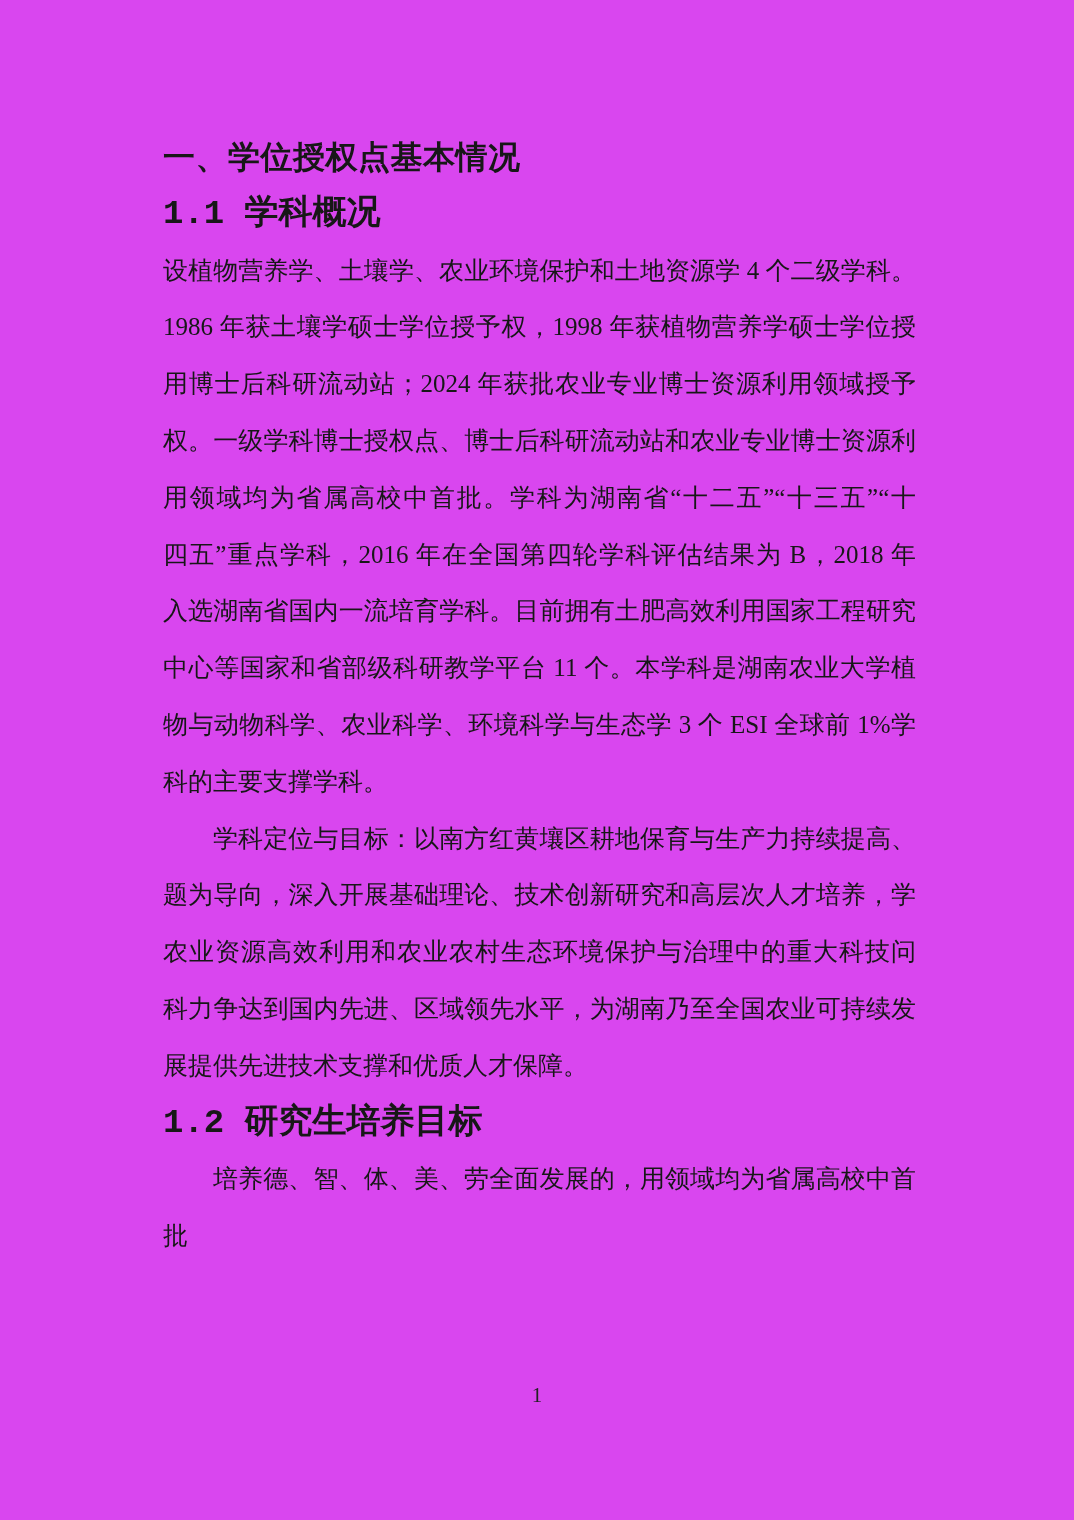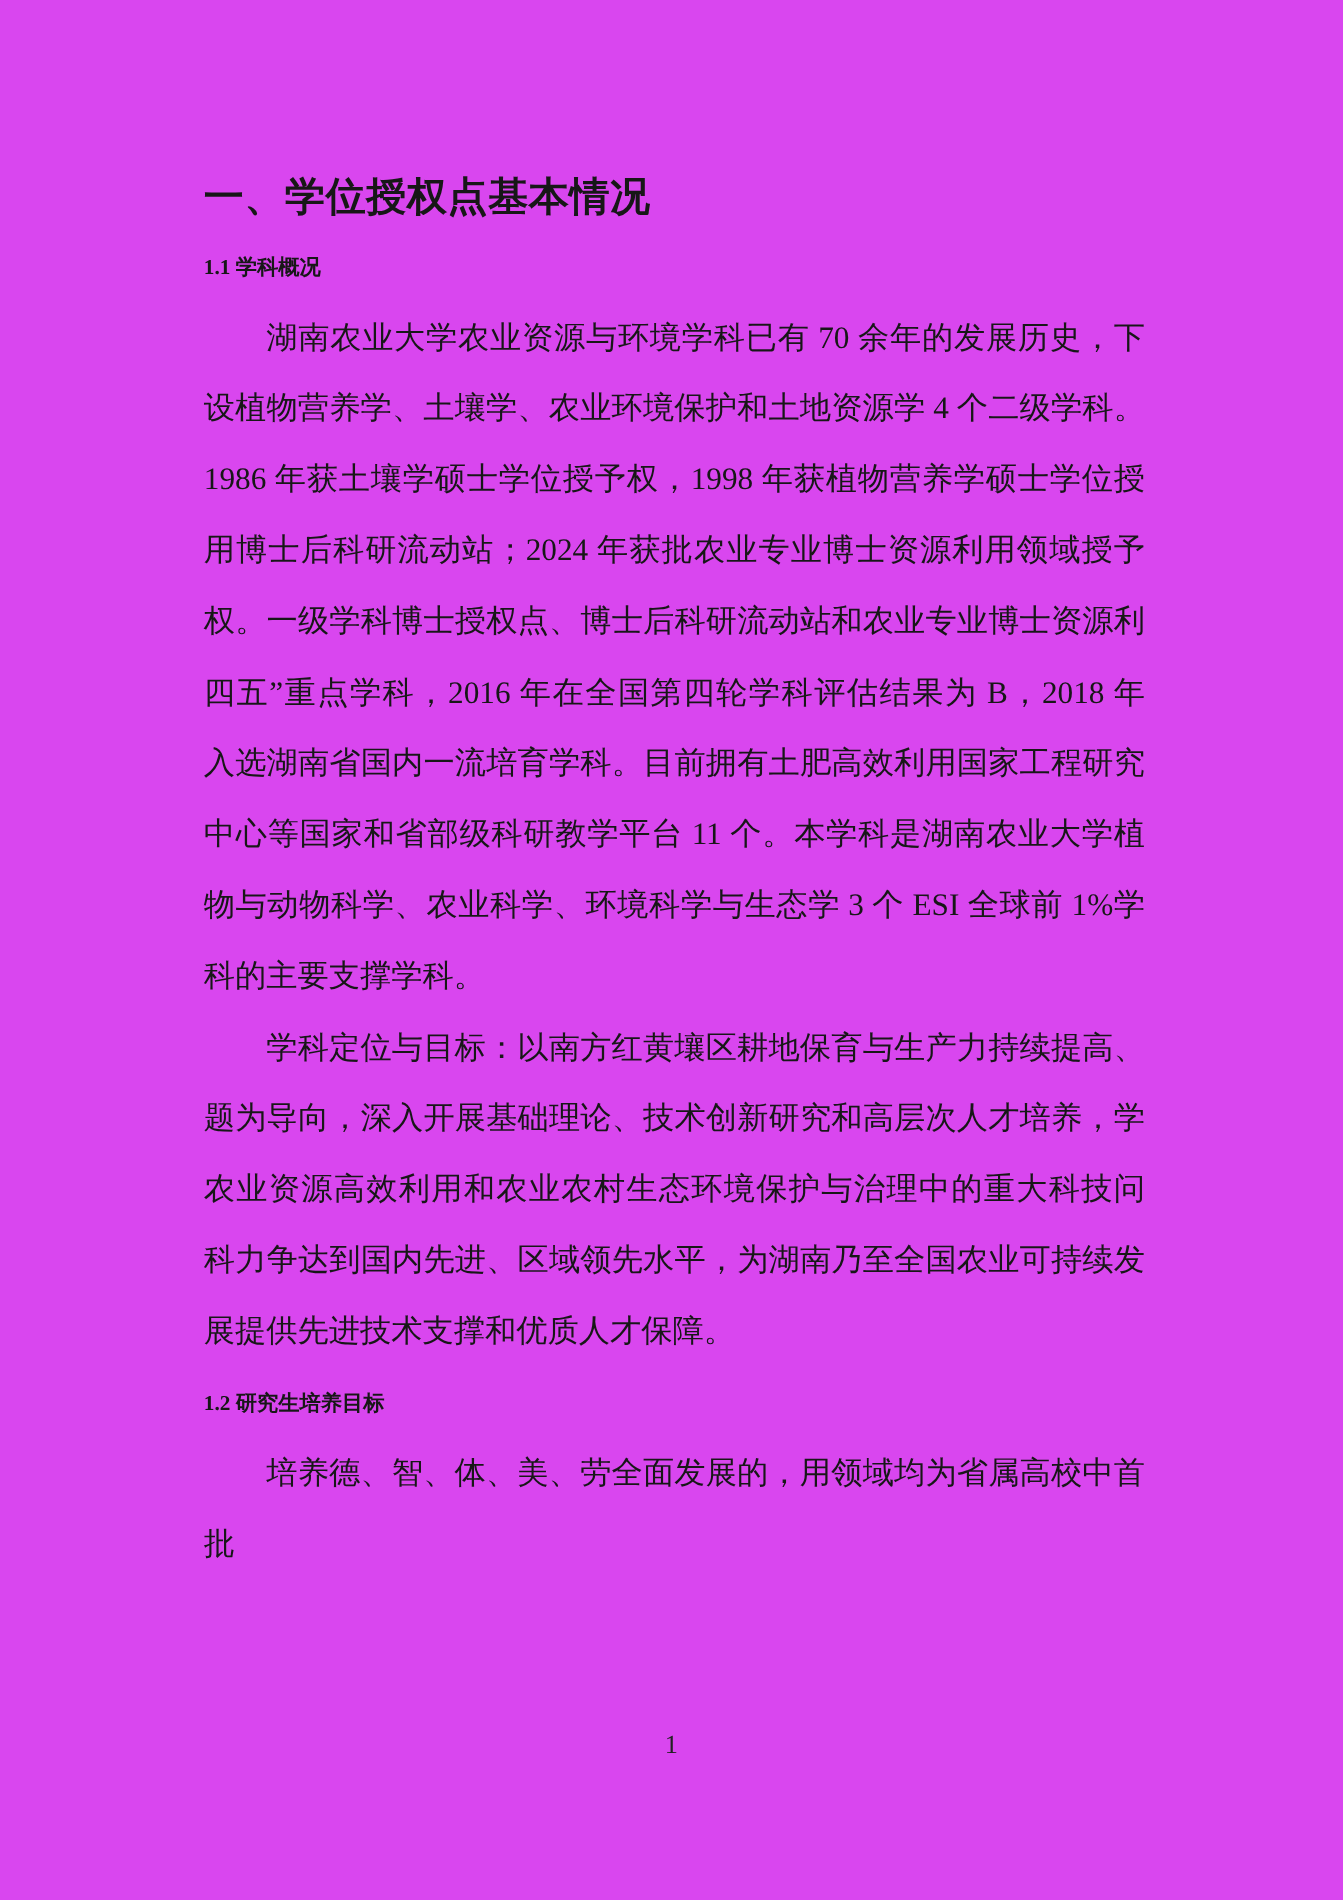--- a/index.html
+++ b/index.html
@@ -30,23 +30,23 @@
     font-weight: normal;
     white-space: normal;
   }
   .h1 {
     font-family: "DejaVu Sans", "Liberation Sans", sans-serif;
     font-weight: 700;
     font-size: 32px;
     letter-spacing: 0.5px;
   }
   .h2 {
-    font-family: Liberation Serif, serif;
+    font-family: Liberation Mono, monospace;
     font-weight: 700;
-    font-size: 17px;
+    font-size: 34px;
   }
   .body-line {
     font-size: 25px;
   }
   .jfull {
     text-align: justify;
     text-align-last: justify;
     text-justify: inter-character;
   }
   .lastline {
@@ -70,25 +70,25 @@
 <body>
 
 <div class="page">
   <main class="content">
 
     <h1 class="line h1">一、学位授权点基本情况</h1>
 
     <h2 class="line h2">1.1 学科概况</h2>
 
     <div class="para">
-      <div class="line body-line jfull ind">湖南农业大学农业资源与环境学科已有 70 余年的发展历史，下</div>
       <div class="line body-line jfull">设植物营养学、土壤学、农业环境保护和土地资源学 4 个二级学科。</div>
       <div class="line body-line jfull">1986 年获土壤学硕士学位授予权，1998 年获植物营养学硕士学位授</div>
       <div class="line body-line jfull">用博士后科研流动站；2024 年获批农业专业博士资源利用领域授予</div>
       <div class="line body-line jfull">权。一级学科博士授权点、博士后科研流动站和农业专业博士资源利</div>
+      <div class="line body-line jfull">用领域均为省属高校中首批。学科为湖南省“十二五”“十三五”“十</div>
       <div class="line body-line jfull">四五”重点学科，2016 年在全国第四轮学科评估结果为 B，2018 年</div>
       <div class="line body-line jfull">入选湖南省国内一流培育学科。目前拥有土肥高效利用国家工程研究</div>
       <div class="line body-line jfull">中心等国家和省部级科研教学平台 11 个。本学科是湖南农业大学植</div>
       <div class="line body-line jfull">物与动物科学、农业科学、环境科学与生态学 3 个 ESI 全球前 1%学</div>
       <div class="line body-line lastline">科的主要支撑学科。</div>
     </div>
 
     <div class="para">
       <div class="line body-line jfull ind">学科定位与目标：以南方红黄壤区耕地保育与生产力持续提高、</div>
       <div class="line body-line jfull">题为导向，深入开展基础理论、技术创新研究和高层次人才培养，学</div>

